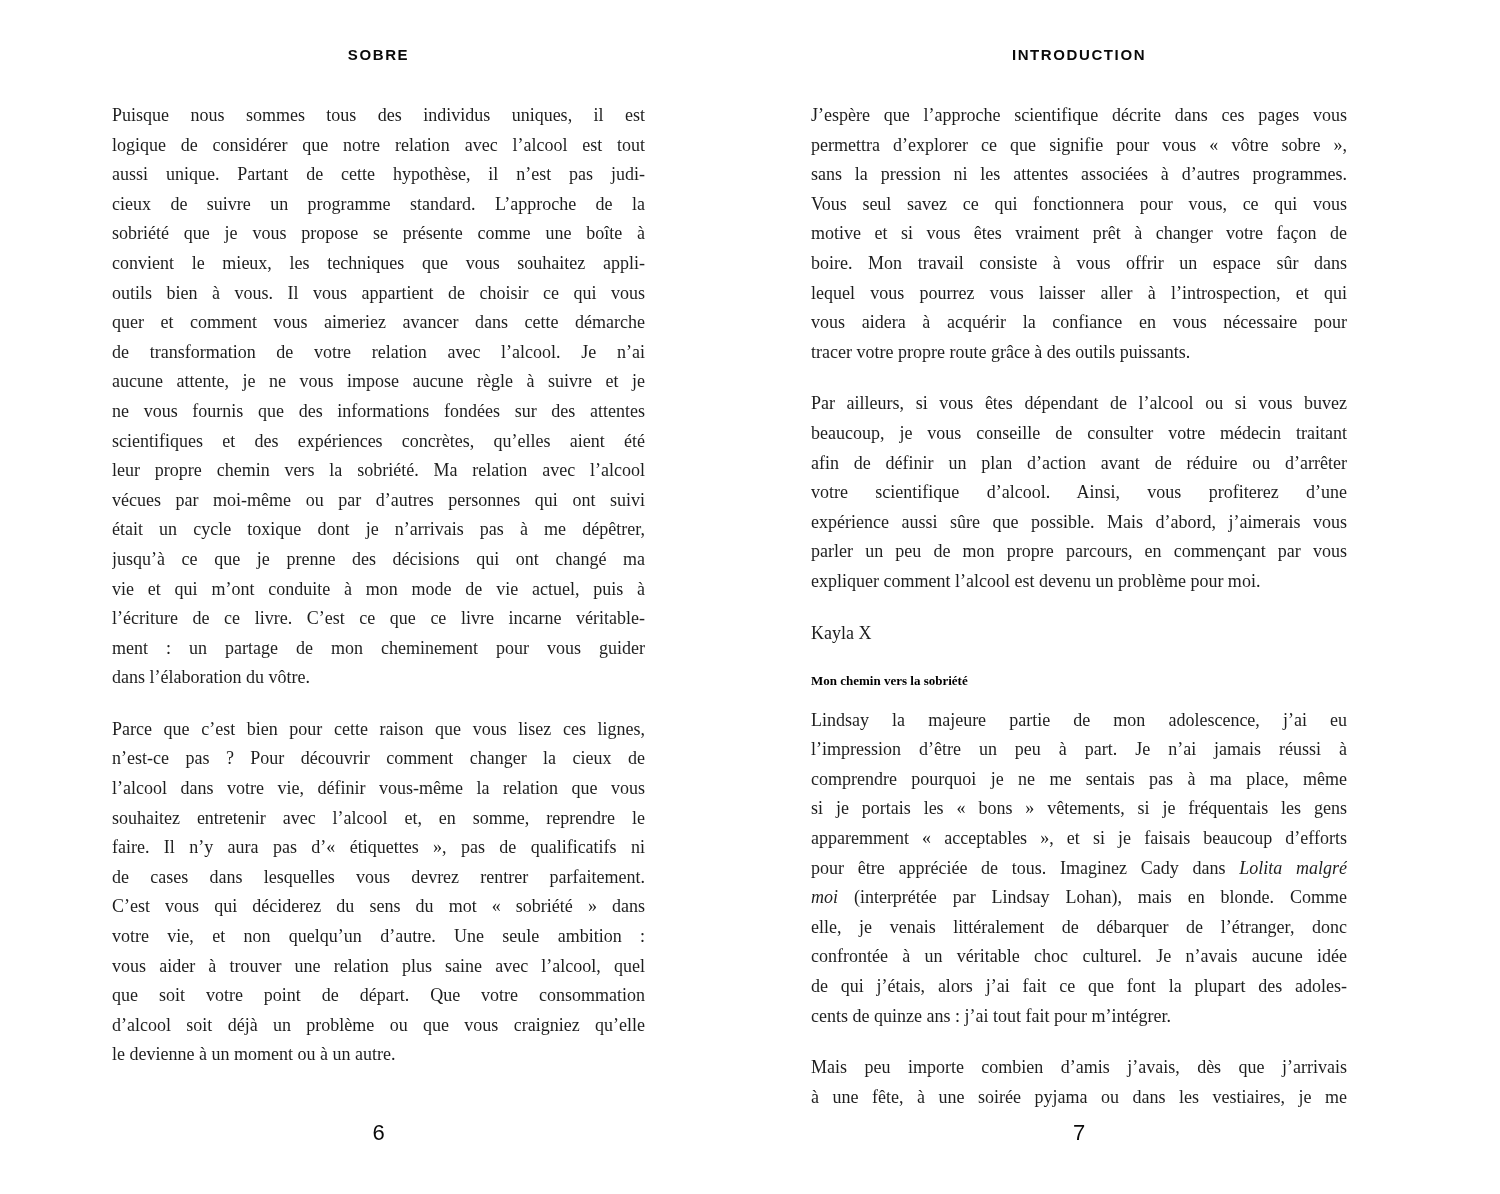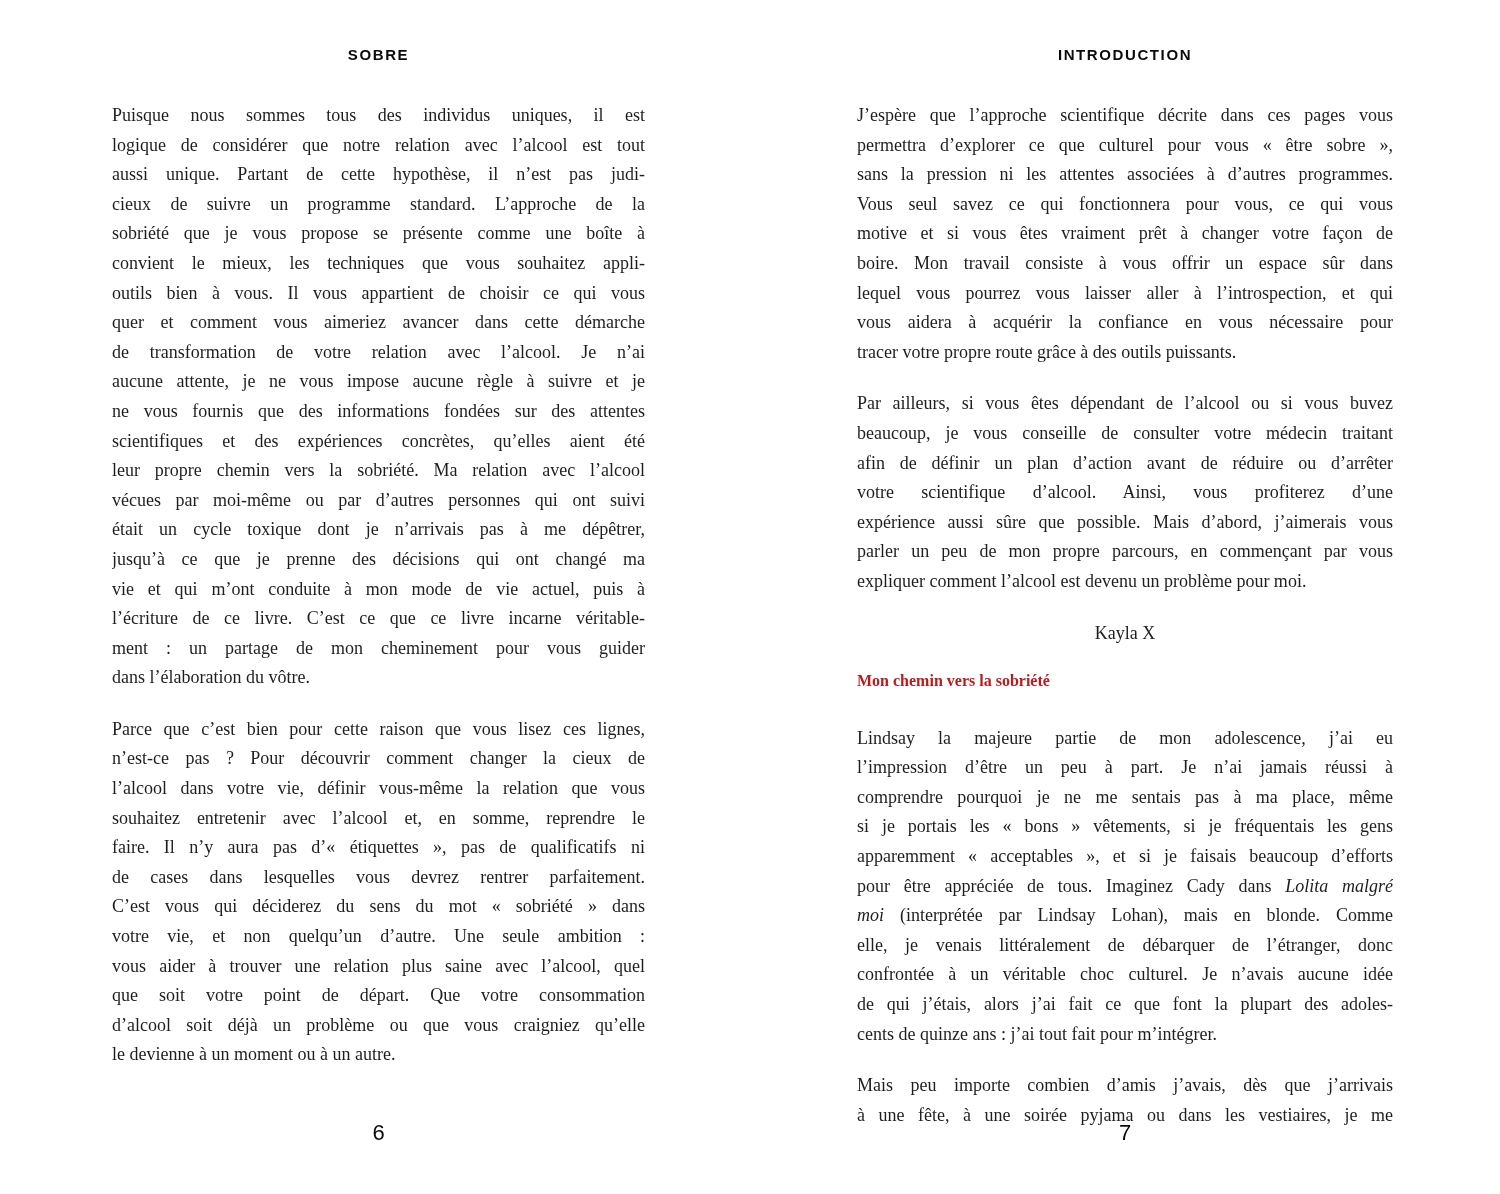--- a/index.html
+++ b/index.html
@@ -6,21 +6,21 @@
   body {
     width: 1500px;
     height: 1194px;
     background: #ffffff;
     position: relative;
     overflow: hidden;
   }
   .spread { position: absolute; inset: 0; }
   .page { position: absolute; top: 0; height: 1194px; }
   .page-left  { left: 112px; width: 533px; }
-  .page-right { left: 857px; width: 536px; }
+  .page-right { left: 811px; width: 536px; }
 
   .running-header {
     position: absolute;
     top: 46px; left: 0; right: 0;
     text-align: center;
     font-family: "Liberation Sans", sans-serif;
     font-size: 15px;
     font-weight: 700;
     letter-spacing: 1.6px;
     color: #0a0a0a;
@@ -39,29 +39,29 @@
 
   .line {
     text-align: justify;
     text-align-last: justify;
     height: 29.6px;
     overflow: hidden;
   }
   .line.last { text-align-last: left; }
 
   .signature {
-    text-align: center;
+    text-align: left;
     margin: 12px 0 0 0;
   }
 
   .section-heading {
     font-weight: 700;
-    font-size: 16px;
-    margin: 18px 0 28px 0;
-    color: #b91c1c;
+    font-size: 13px;
+    margin: 18px 0 10px 0;
+    color: #000000;
   }
 
   .page-number {
     position: absolute;
     top: 1120px; left: 0; right: 0;
     text-align: center;
     font-family: "Liberation Sans", sans-serif;
     font-size: 22px;
     font-weight: 400;
     color: #0a0a0a;
@@ -113,21 +113,21 @@
         </div>
       </div>
     <div class="page-number">6</div>
   </section>
 
   <section class="page page-right">
     <div class="running-header">INTRODUCTION</div>
     <div class="text-area">
         <div class="para">
           <div class="line">J’espère que l’approche scientifique décrite dans ces pages vous</div>
-          <div class="line">permettra d’explorer ce que culturel pour vous « être sobre »,</div>
+          <div class="line">permettra d’explorer ce que signifie pour vous « vôtre sobre »,</div>
           <div class="line">sans la pression ni les attentes associées à d’autres programmes.</div>
           <div class="line">Vous seul savez ce qui fonctionnera pour vous, ce qui vous</div>
           <div class="line">motive et si vous êtes vraiment prêt à changer votre façon de</div>
           <div class="line">boire. Mon travail consiste à vous offrir un espace sûr dans</div>
           <div class="line">lequel vous pourrez vous laisser aller à l’introspection, et qui</div>
           <div class="line">vous aidera à acquérir la confiance en vous nécessaire pour</div>
           <div class="line last">tracer votre propre route grâce à des outils puissants.</div>
         </div>
         <div class="para">
           <div class="line">Par ailleurs, si vous êtes dépendant de l’alcool ou si vous buvez</div>

